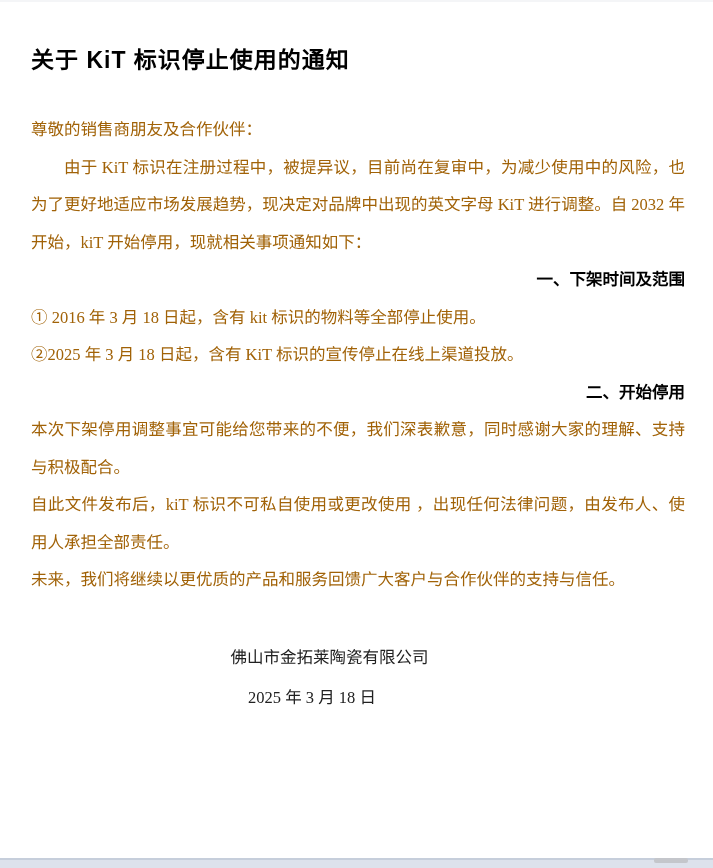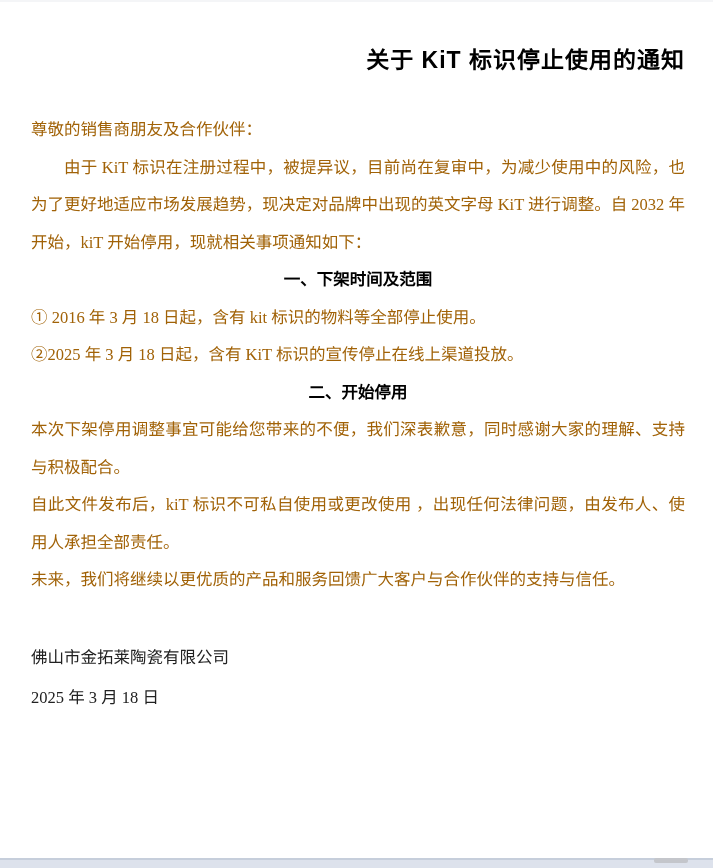--- a/index.html
+++ b/index.html
@@ -24,56 +24,56 @@
   .doc {
     padding: 42px 28px 0 31px;
   }
 
   .notice-title {
     font-family: "Liberation Sans", sans-serif;
     font-weight: 700;
     font-size: 23px;
     letter-spacing: 1px;
     color: #000000;
-    text-align: right;
+    text-align: left;
     line-height: 36px;
     margin-bottom: 33px;
   }
 
   .body-text p {
     font-size: 16.5px;
     line-height: 37.5px;
     text-align: justify;
     color: #a16207;
   }
 
   .body-text p.indent {
     text-indent: 2em;
   }
 
   .body-text p.heading {
     font-family: "Liberation Sans", sans-serif;
     font-weight: 700;
     font-size: 16.5px;
     color: #000000;
-    text-align: center;
+    text-align: right;
   }
 
   .signature {
     margin-top: 39px;
     font-size: 16.5px;
     color: #212121;
   }
   .signature .company {
-    text-align: left;
+    text-align: center;
     padding-right: 57px;
     line-height: 40px;
   }
   .signature .date {
-    text-align: left;
+    text-align: center;
     padding-right: 92px;
     line-height: 40px;
   }
 
   .bottom-scrollbar {
     position: absolute;
     left: 0; right: 0; bottom: 0;
     height: 10px;
     background: #dde2ec;
     border-top: 2px solid #c6cedb;

